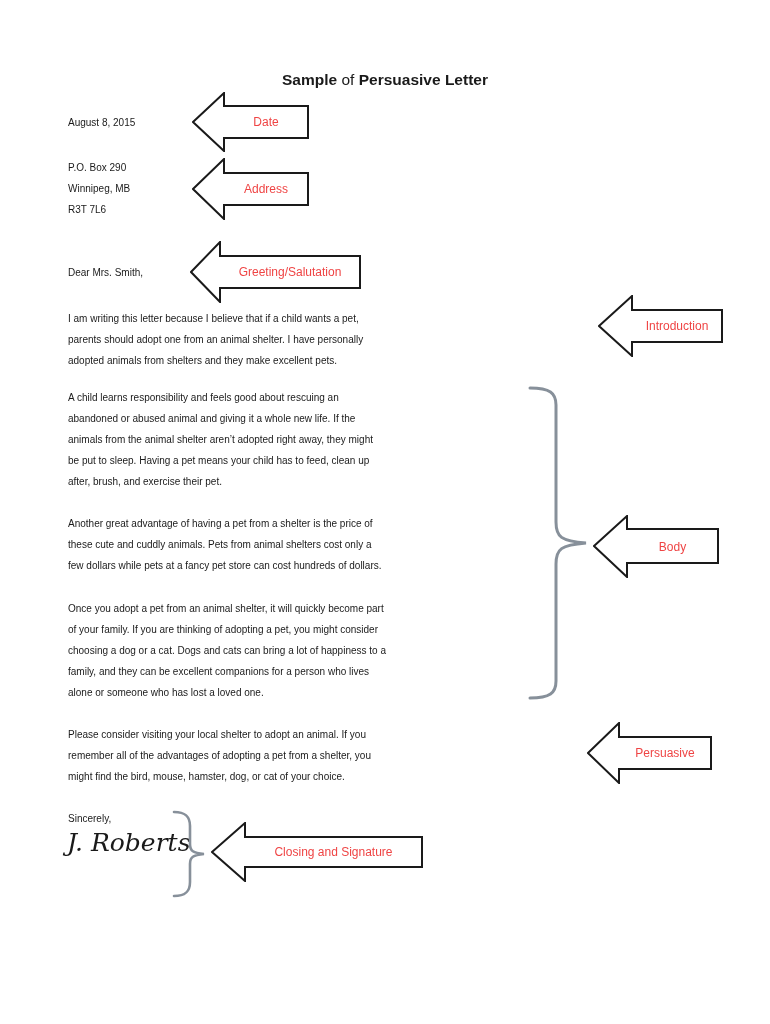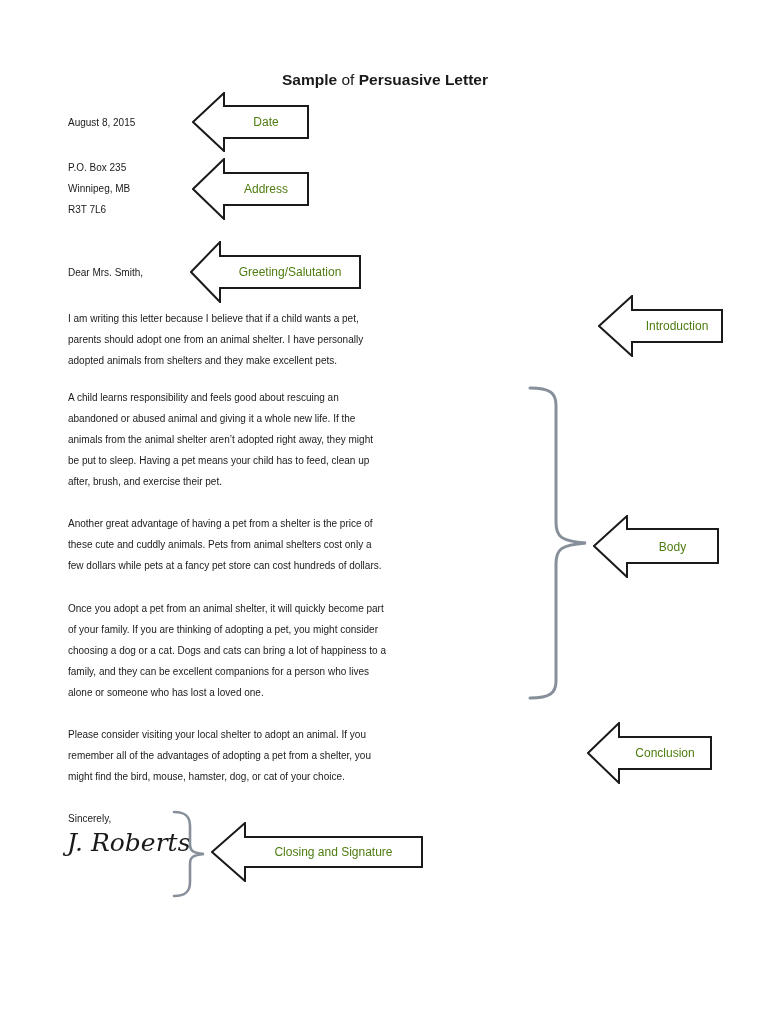--- a/index.html
+++ b/index.html
@@ -25,35 +25,35 @@
     position: absolute; left: 67px;
     font-family: "DejaVu Serif", serif;
     font-style: italic; font-size: 25px; line-height: 26px;
     white-space: nowrap; width: 200px;
   }
   .arrow { position: absolute; }
   .arrow svg { position: absolute; left: 0; top: 0; display: block; }
   .arrow .lbl {
     position: absolute; top: 0; bottom: 0; right: 2px;
     display: flex; align-items: center; justify-content: center;
-    font-size: 12px; line-height: 14px; color: #4d7c0f;
+    font-size: 12px; line-height: 14px; color: #ef4444;
     text-align: center;
   }
   .brace { position: absolute; }
   .brace svg { display: block; }
 </style>
 </head>
 <body>
 
 <div class="page">
 
   <div class="title"><b>Sample</b> <span>of</span> <b>Persuasive Letter</b></div>
 
   <div class="txt" style="top:112px">August 8, 2015</div>
-  <div class="txt" style="top:157px">P.O. Box 235
+  <div class="txt" style="top:157px">P.O. Box 290
 Winnipeg, MB
 R3T 7L6</div>
   <div class="txt" style="top:262px">Dear Mrs. Smith,</div>
   <div class="txt" style="top:308px">I am writing this letter because I believe that if a child wants a pet,
 parents should adopt one from an animal shelter. I have personally
 adopted animals from shelters and they make excellent pets.</div>
   <div class="txt" style="top:513px">Another great advantage of having a pet from a shelter is the price of
 these cute and cuddly animals. Pets from animal shelters cost only a
 few dollars while pets at a fancy pet store can cost hundreds of dollars.</div>
   <div class="txt" style="top:387px">A child learns responsibility and feels good about rescuing an
@@ -110,21 +110,21 @@
     <svg width="127" height="63" viewBox="0 0 127 63">
       <polygon points="1,31 34,1 34,14 125,14 125,48 34,48 34,62" fill="#ffffff" stroke="#1a1a1a" stroke-width="2" stroke-linejoin="miter"></polygon>
     </svg>
     <span class="lbl" style="left:34px">Body</span>
   </div>
 
   <div class="arrow" style="left:587px; top:722px; width:126px; height:62px;">
     <svg width="126" height="62" viewBox="0 0 126 62">
       <polygon points="1,31 32,1 32,15 124,15 124,47 32,47 32,61" fill="#ffffff" stroke="#1a1a1a" stroke-width="2" stroke-linejoin="miter"></polygon>
     </svg>
-    <span class="lbl" style="left:32px">Conclusion</span>
+    <span class="lbl" style="left:32px">Persuasive</span>
   </div>
 
   <div class="brace" style="left:166px; top:806px; width:46px; height:92px;">
     <svg width="46" height="92" viewBox="0 0 46 92">
       <path d="M8,6 C20,6 24,11 24,20 L24,38 C24,45 27,47 38,48 C27,49 24,51 24,58 L24,76 C24,85 20,90 8,90" fill="none" stroke="#87909a" stroke-width="2.6" stroke-linecap="round"></path>
     </svg>
   </div>
 
   <div class="arrow" style="left:211px; top:822px; width:213px; height:60px;">
     <svg width="213" height="60" viewBox="0 0 213 60">

